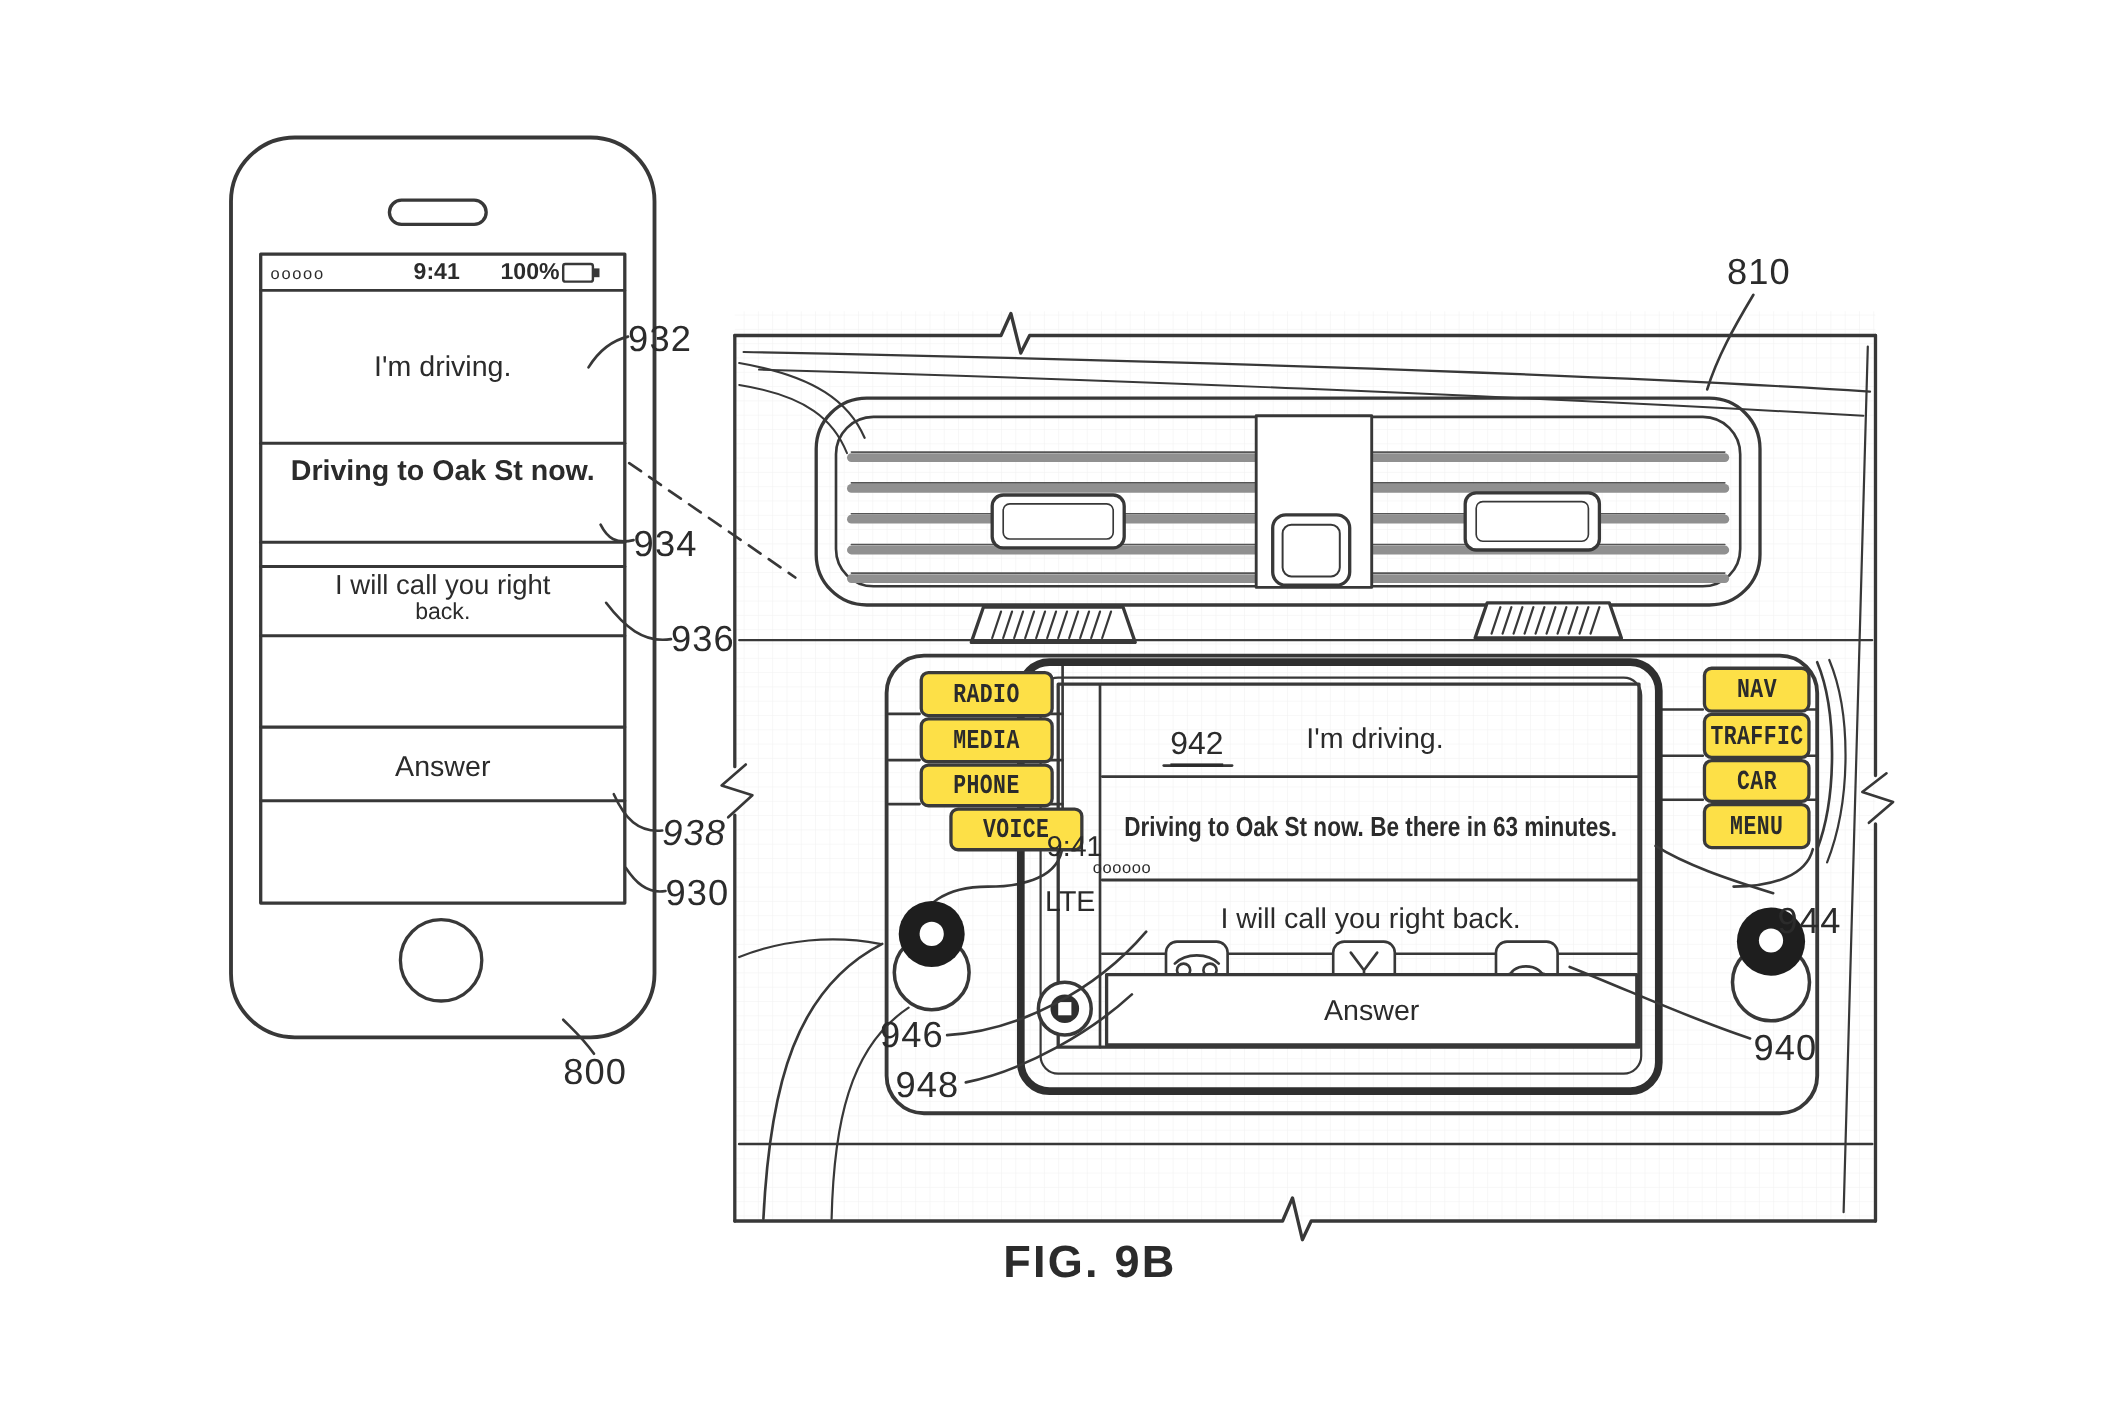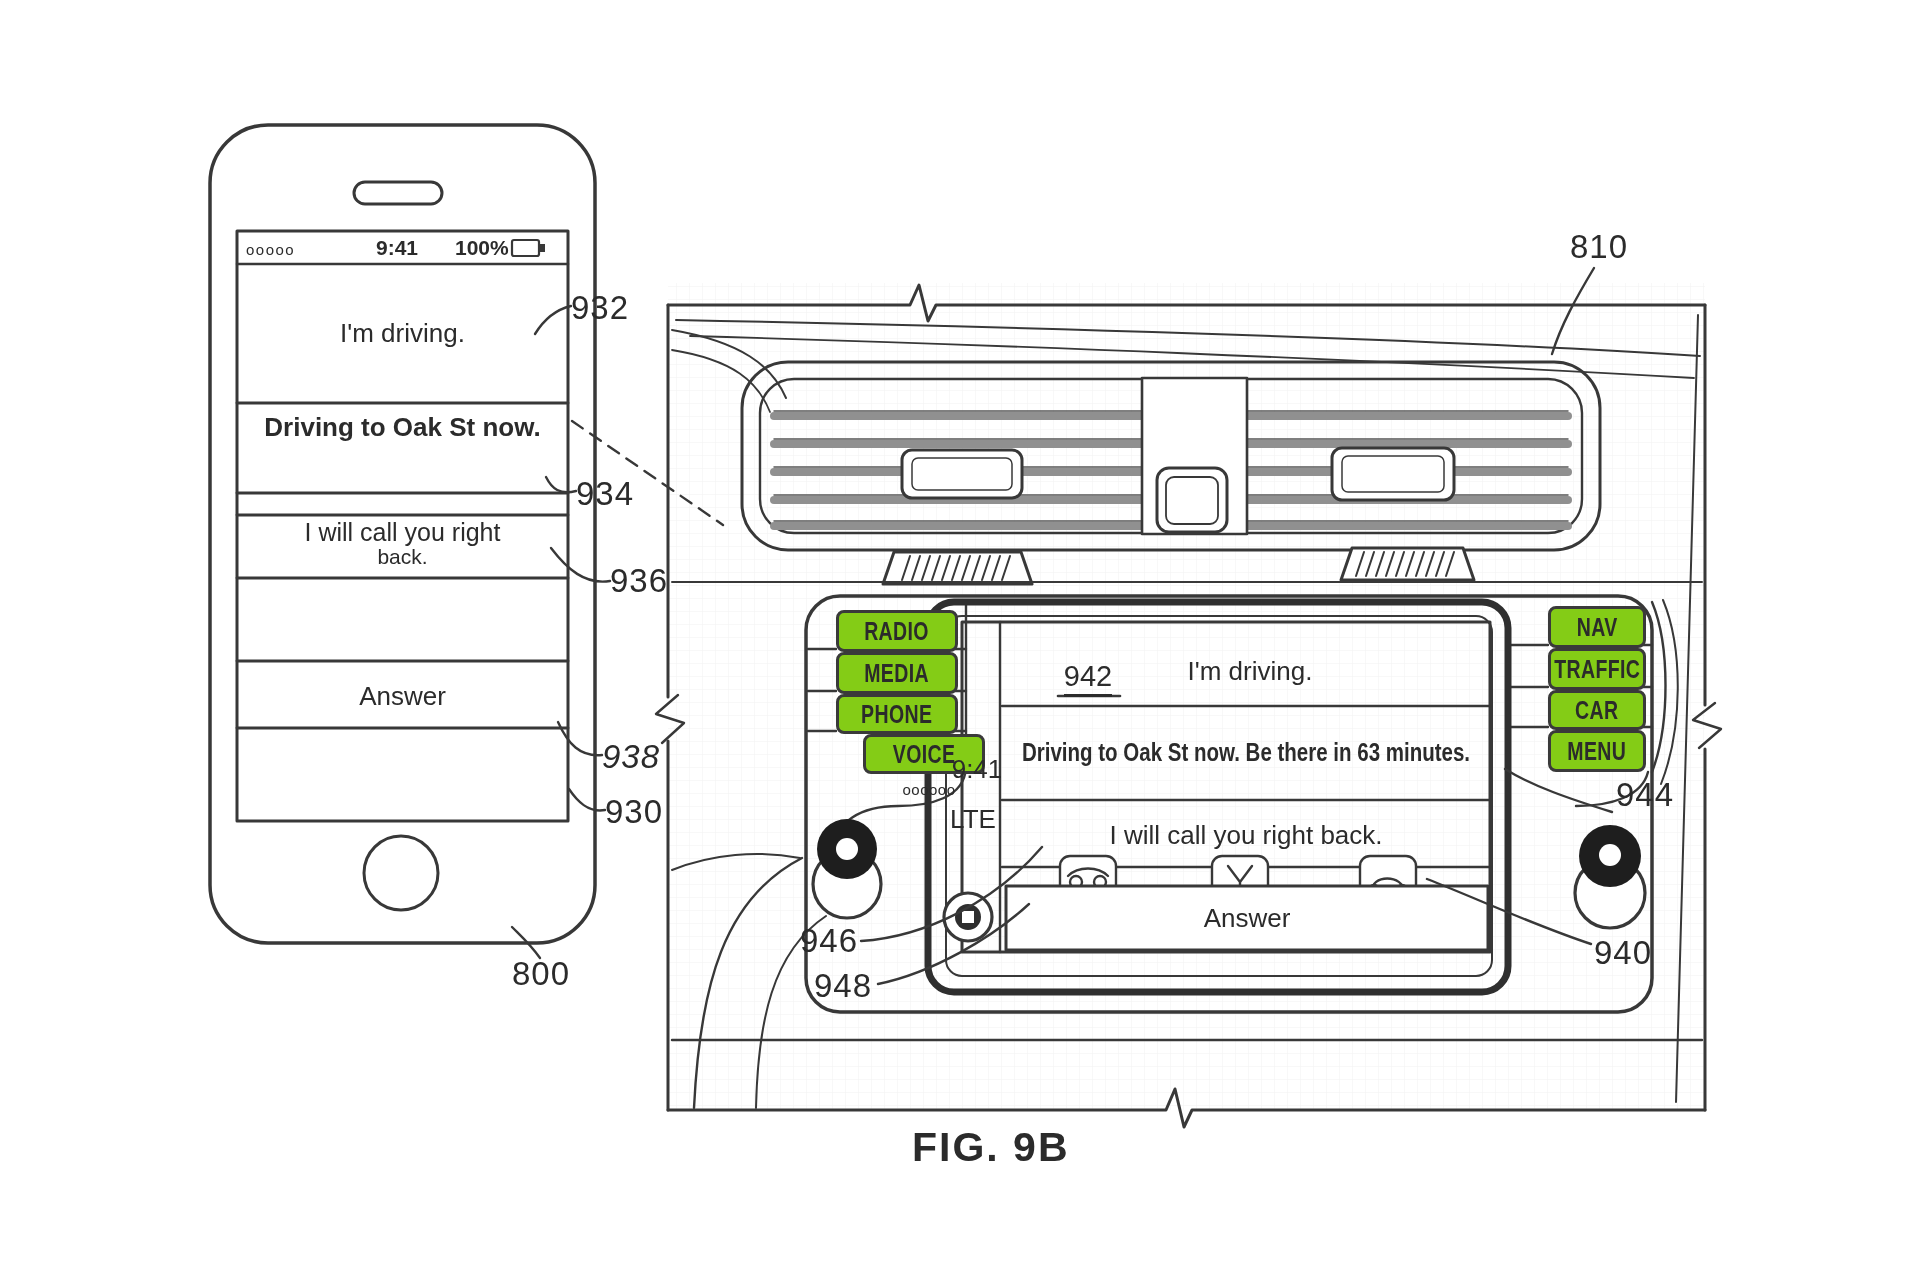--- a/index.html
+++ b/index.html
@@ -4,22 +4,22 @@
 <style>
   html,body{margin:0;padding:0;background:#fff;}
   #stage{position:relative;width:1920px;height:1280px;background:#ffffff;overflow:hidden;
          font-family:"Liberation Sans",sans-serif;color:#2b2b2b;}
   #lineart{position:absolute;left:0;top:0;}
   .txt{position:absolute;white-space:nowrap;color:#2b2b2b;}
   .ctr{text-align:center;}
   .ref{font-size:33px;letter-spacing:1px;}
   .phone-msg{font-size:26px;}
   .bold{font-weight:700;}
-  .panel-btn{position:absolute;border:3px solid #3a3a3a;border-radius:8px;background:#84cc16;
-             display:flex;align-items:center;justify-content:center;}
+  .panel-btn{position:absolute;border:3px solid #3a3a3a;border-radius:8px;background:#fde047;
+             display:flex;align-items:center;justify-content:center;font-family:Liberation Mono, monospace;}
   .panel-btn span{font-size:25px;font-weight:700;transform:scaleX(0.78);letter-spacing:0.5px;}
   .condensed{transform:scaleX(0.82);transform-origin:center;}
   .u942{border-bottom:3px solid #2b2b2b;padding-bottom:2px;}
   .fig-caption{font-size:41px;font-weight:700;letter-spacing:2px;}
   .dots{font-size:15px;letter-spacing:1.5px;}
 </style>
 </head>
 <body>
 
 <div id="stage">
@@ -197,21 +197,21 @@
   <div class="txt ctr" style="left:237px;top:545px;width:331px;font-size:21px;">back.</div>
   <div class="txt ctr phone-msg" style="left:237px;top:681px;width:331px;">Answer</div>
 
   <div class="txt ref" style="left:571px;top:289px;">932</div>
   <div class="txt ref" style="left:576px;top:475px;">934</div>
   <div class="txt ref" style="left:610px;top:562px;">936</div>
   <div class="txt ref" style="left:602px;top:738px;font-style:italic;">938</div>
   <div class="txt ref" style="left:605px;top:793px;">930</div>
   <div class="txt ref" style="left:512px;top:955px;">800</div>
   <div class="txt ref" style="left:1570px;top:228px;">810</div>
-  <div class="txt ref" style="left:1616px;top:776px;">944</div>
+  <div class="txt ref" style="left:1616px;top:818px;">944</div>
   <div class="txt ref" style="left:1594px;top:934px;">940</div>
   <div class="txt ref" style="left:800px;top:922px;">946</div>
   <div class="txt ref" style="left:814px;top:967px;">948</div>
 
   <div class="panel-btn" style="left:836px;top:610px;width:116px;height:36px;">
       <span>RADIO</span>
     </div>
   <div class="panel-btn" style="left:836px;top:652px;width:116px;height:36px;">
       <span>MEDIA</span>
     </div>
@@ -229,21 +229,21 @@
       <span>TRAFFIC</span>
     </div>
   <div class="panel-btn" style="left:1548px;top:690px;width:92px;height:34px;">
       <span>CAR</span>
     </div>
   <div class="panel-btn" style="left:1548px;top:730px;width:92px;height:36px;">
       <span>MENU</span>
     </div>
 
   <div class="txt ctr" style="left:948px;top:754px;width:58px;font-size:26px;">9:41</div>
-  <div class="txt dots" style="left:897px;top:781px;width:64px;text-align:center;letter-spacing:0.5px;">oooooo</div>
+  <div class="txt dots" style="left:988px;top:781px;width:64px;text-align:center;letter-spacing:0.5px;">oooooo</div>
   <div class="txt ctr" style="left:944px;top:804px;width:58px;font-size:26px;">LTE</div>
 
   <div class="txt ctr" style="left:1056px;top:660px;width:64px;font-size:29px;"><span class="u942">942</span></div>
   <div class="txt ctr" style="left:1130px;top:656px;width:240px;font-size:26px;">I'm driving.</div>
   <div class="txt ctr bold condensed" style="left:946px;top:738px;width:600px;font-size:25px;">Driving to Oak St now. Be there in 63 minutes.</div>
   <div class="txt ctr" style="left:1096px;top:820px;width:300px;font-size:26px;">I will call you right back.</div>
   <div class="txt ctr" style="left:1147px;top:903px;width:200px;font-size:26px;">Answer</div>
 
   <div class="txt fig-caption" style="left:912px;top:1124px;">FIG. 9B</div>
 

